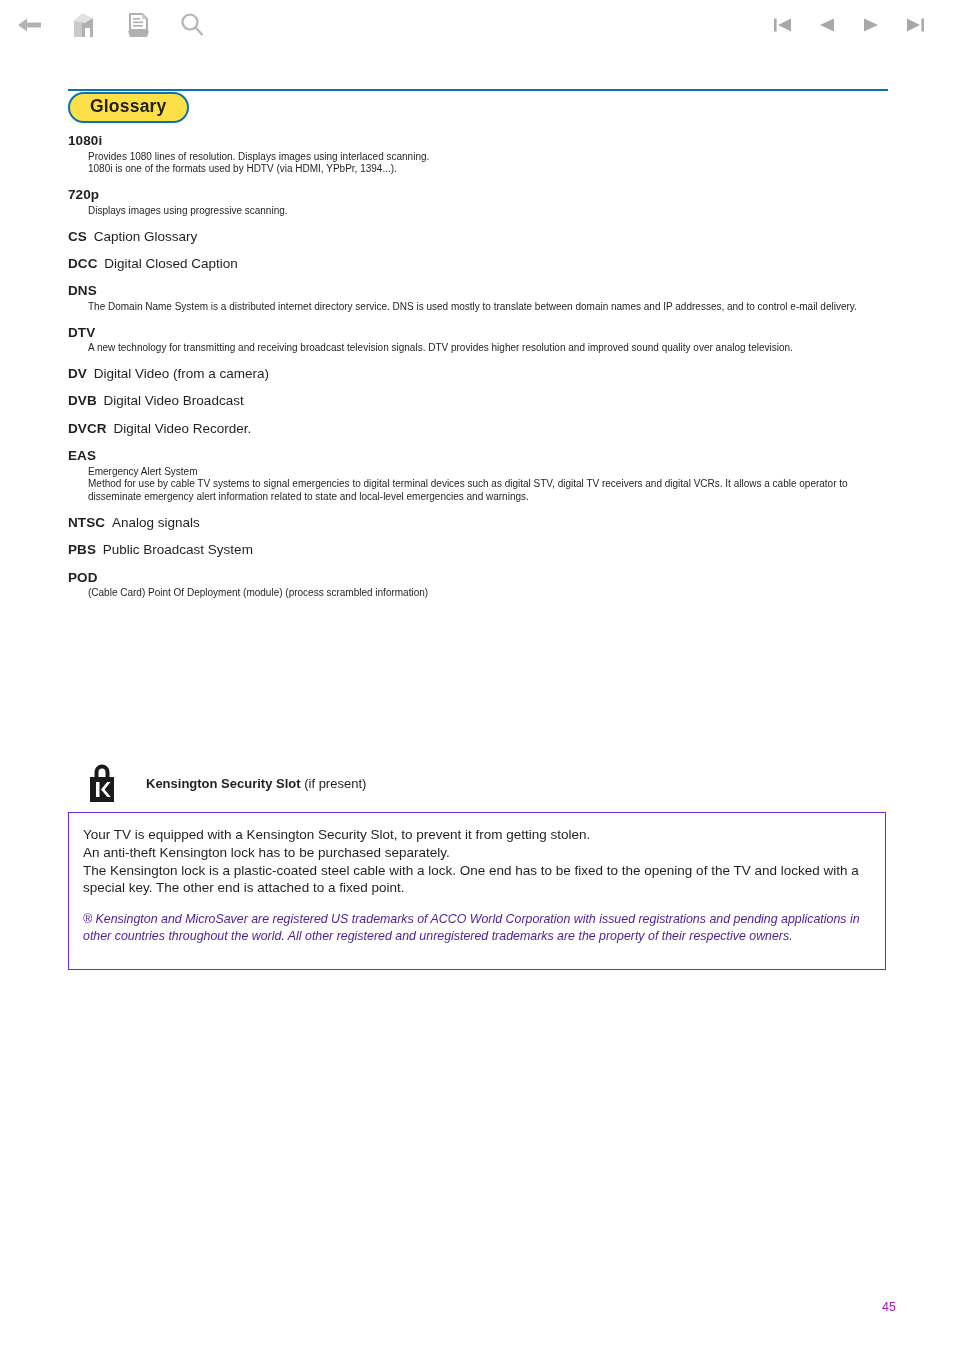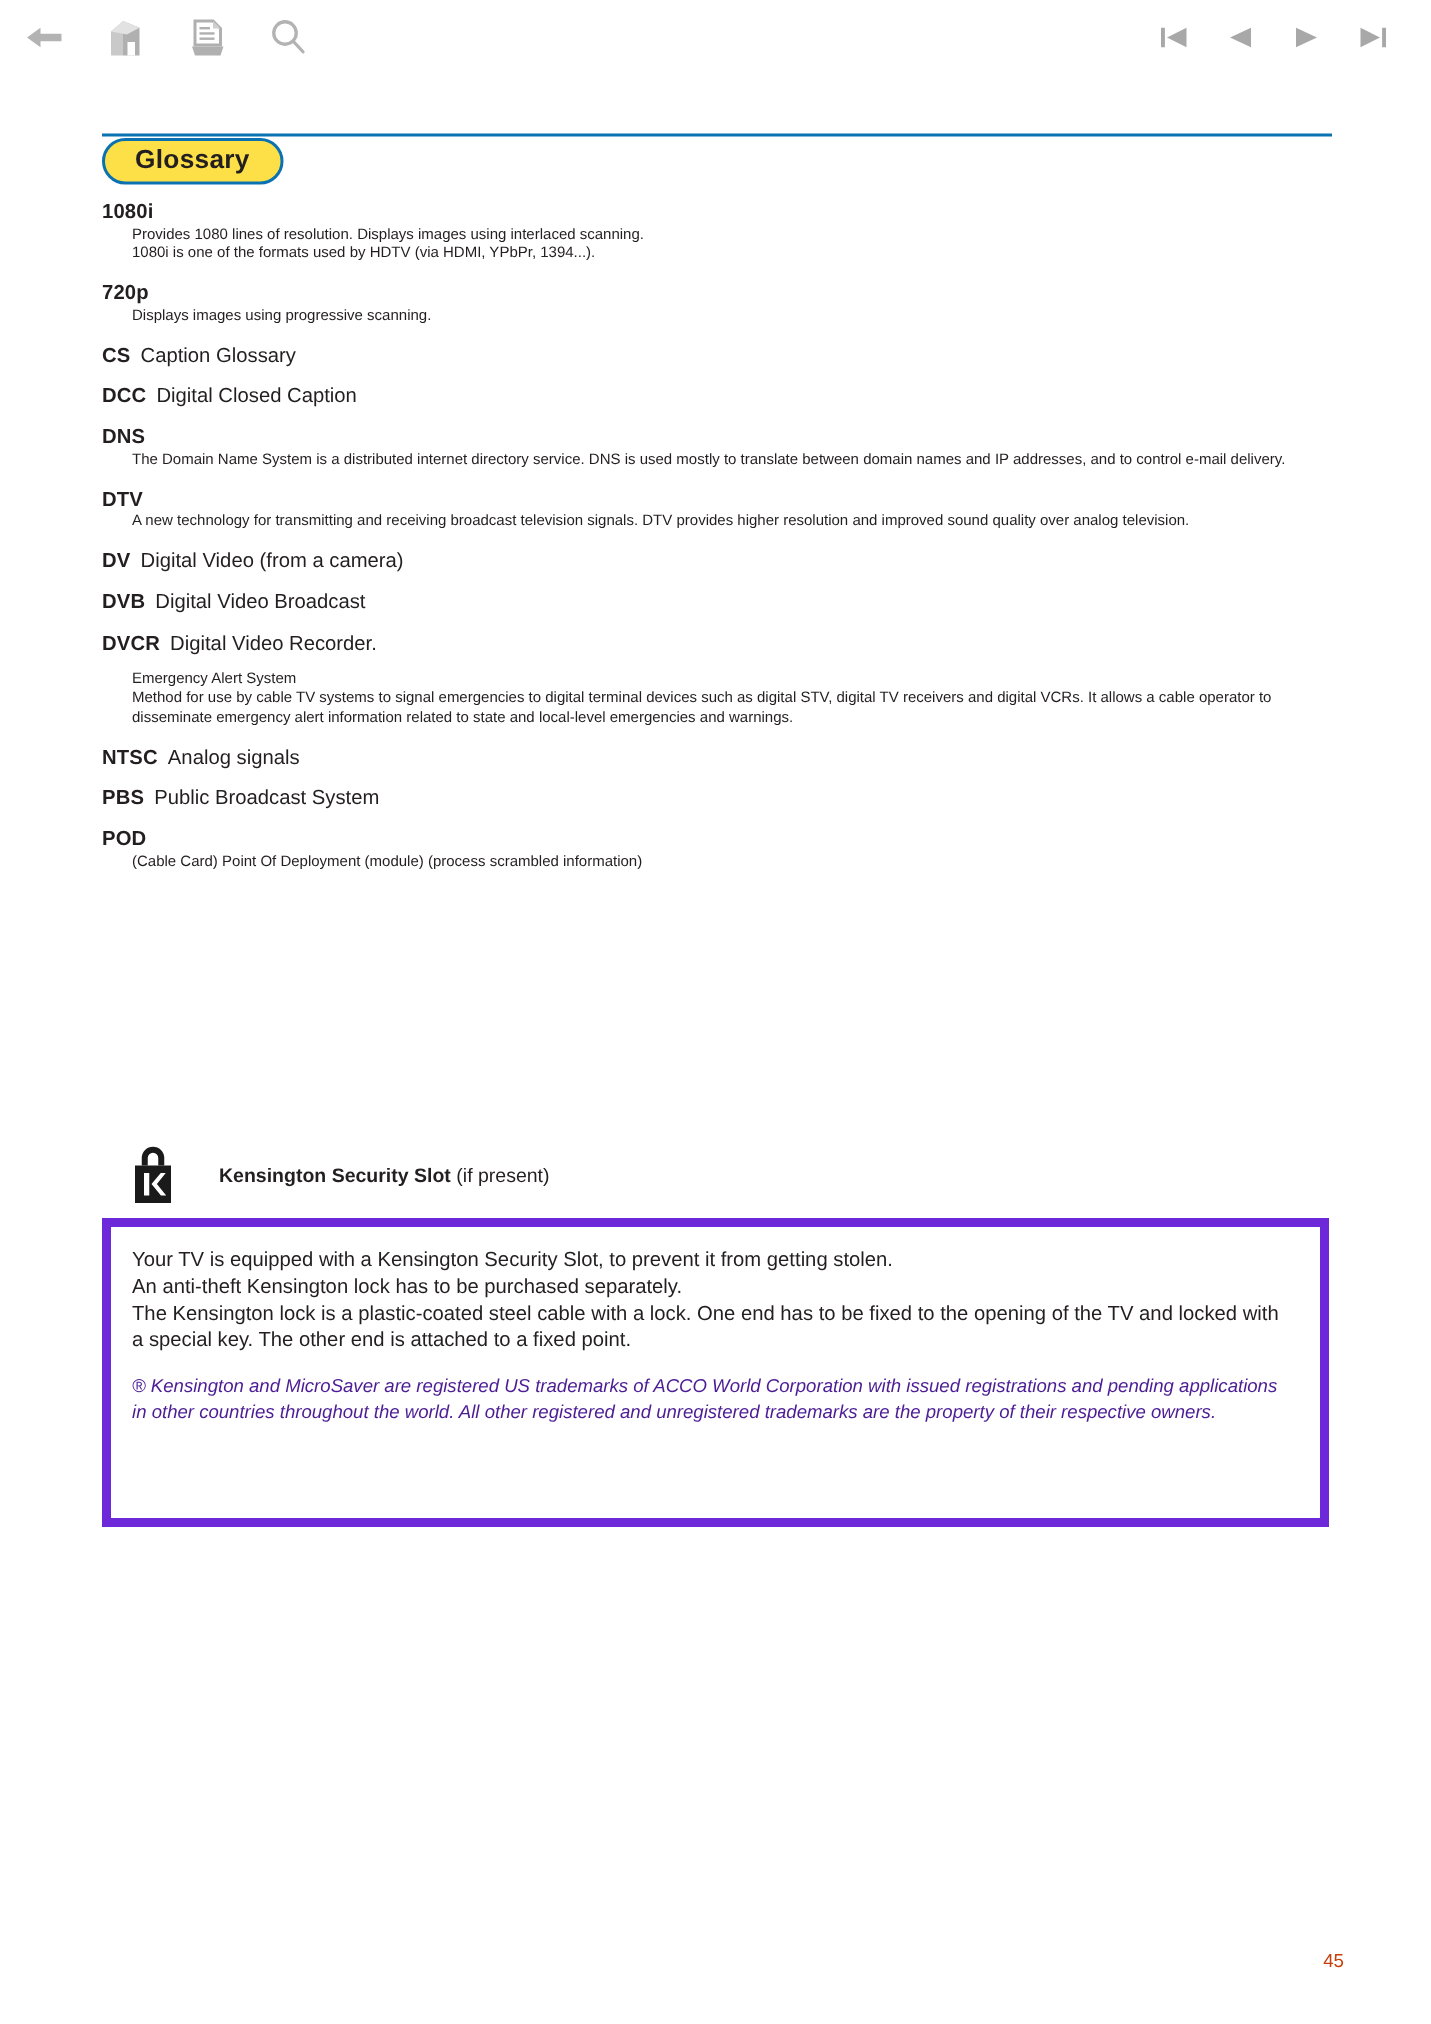--- a/index.html
+++ b/index.html
@@ -155,22 +155,22 @@
     font-size: 13px;
     color: #231f20;
   }
   .kens-title .strong { font-weight: bold; }
 
   .kens-box {
     position: absolute;
     left: 0;
     top: 57px;
     width: 818px;
-    height: 206px;
-    border: 6px solid #6d28d9;
+    height: 158px;
+    border: 1px solid #6d28d9;
     box-sizing: border-box;
   }
   .kens-box-inner {
     padding: 13px 18px 0 14px;
   }
   .kens-para {
     font-size: 13.5px;
     line-height: 1.32;
     margin: 0 0 14px 0;
   }
@@ -180,21 +180,21 @@
     line-height: 1.33;
     margin: 0;
     color: #4c1d95;
   }
 
   .page-number {
     position: absolute;
     right: 58px;
     top: 1300px;
     font-size: 12.5px;
-    color: #c2410c;
+    color: #a21caf;
   }
 </style>
 </head>
 <body>
 
 <div class="toolbar">
   <div class="toolbar-left">
 
     <div class="tb-icon" title="Back">
       <svg width="26" height="20" viewBox="0 0 26 20" aria-hidden="true">
@@ -294,20 +294,21 @@
       <div class="entry">
         <div class="term-block">DTV</div>
         <div class="def-block">
           <p>A new technology for transmitting and receiving broadcast television signals. DTV provides higher resolution and improved sound quality over analog television.</p>
         </div>
       </div>
       <div class="entry-inline"><span class="term">DV</span><span class="def"> Digital Video (from a camera)</span></div>
       <div class="entry-inline"><span class="term">DVB</span><span class="def"> Digital Video Broadcast</span></div>
       <div class="entry-inline"><span class="term">DVCR</span><span class="def"> Digital Video Recorder.</span></div>
       <div class="entry">
+        <div class="term-block">EAS</div>
         <div class="def-block">
           <p>Emergency Alert System</p>
           <p>Method for use by cable TV systems to signal emergencies to digital terminal devices such as digital STV, digital TV receivers and digital VCRs. It allows a cable operator to disseminate emergency alert information related to state and local-level emergencies and warnings.</p>
         </div>
       </div>
       <div class="entry-inline"><span class="term">NTSC</span><span class="def"> Analog signals</span></div>
       <div class="entry-inline"><span class="term">PBS</span><span class="def"> Public Broadcast System</span></div>
       <div class="entry">
         <div class="term-block">POD</div>
         <div class="def-block">

